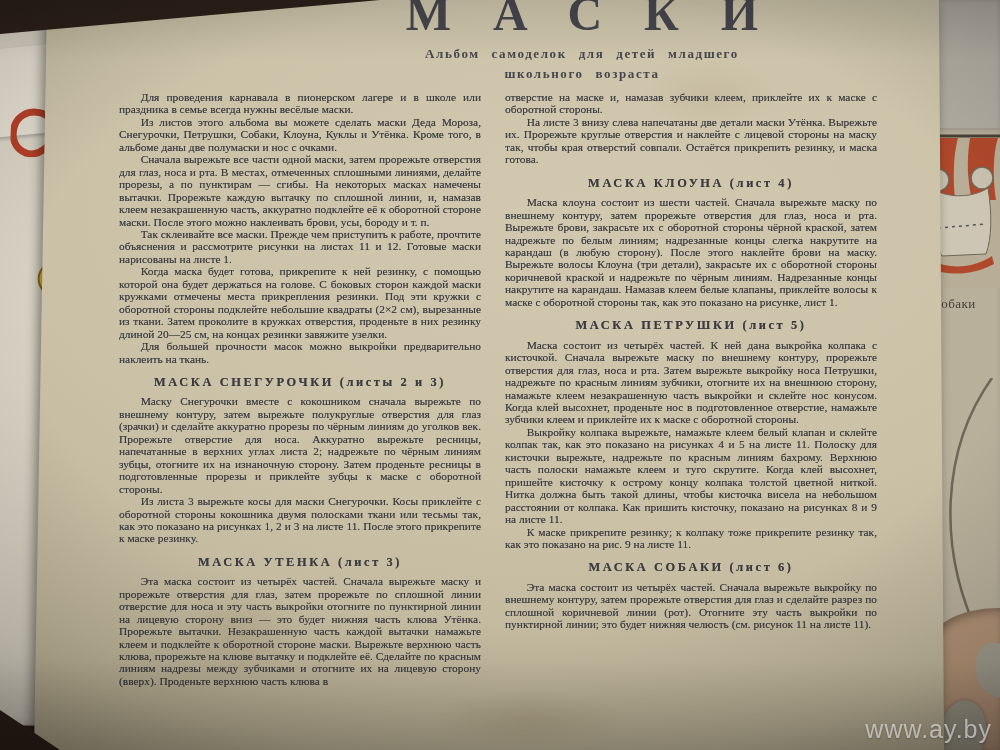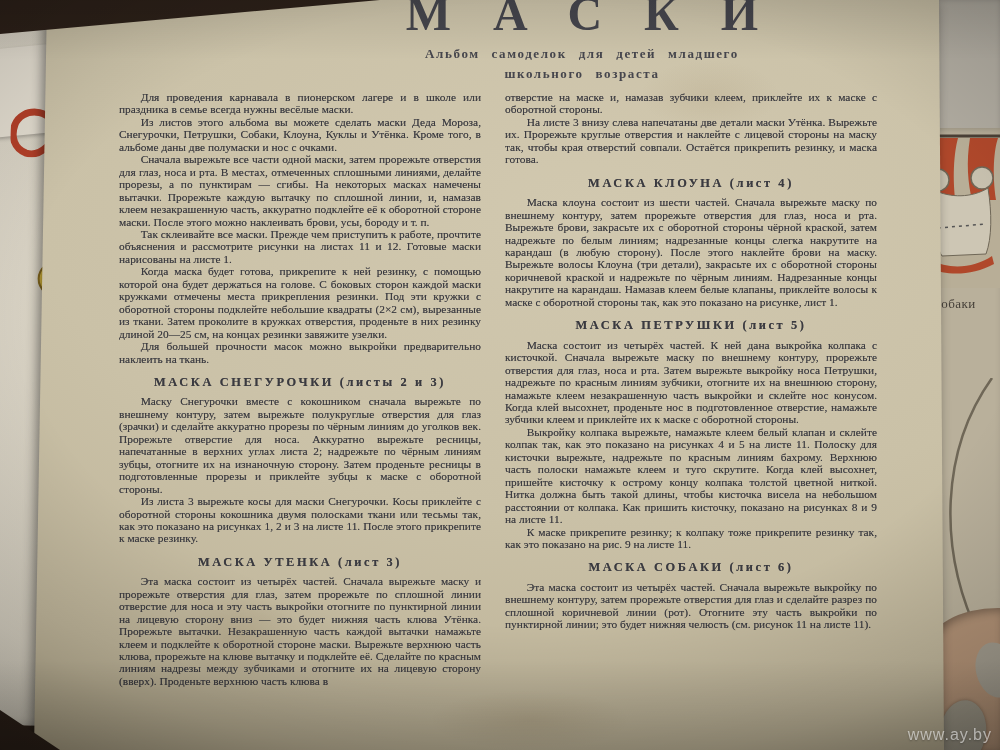--- a/index.html
+++ b/index.html
@@ -41,21 +41,21 @@
   .col-left{left:119px;width:362px;}
   .col-right{left:505px;width:372px;}
   .para{margin:0;text-indent:1.9em;}
   .para.cont{text-indent:0;}
   .shead{margin:11px 0 7px 0;font-size:12.4px;font-weight:bold;text-align:center;letter-spacing:2.6px;color:#3a3a40;text-indent:0;}
 
   
   .vignette{position:absolute;inset:0;pointer-events:none;
      background:radial-gradient(ellipse 90% 75% at 52% 42%,rgba(0,0,0,0) 55%,rgba(0,0,0,.14) 80%,rgba(0,0,0,.34) 100%),
                 linear-gradient(to bottom,rgba(0,0,0,.10),rgba(0,0,0,0) 8%,rgba(0,0,0,0) 88%,rgba(0,0,0,.16));}
-  .watermark{position:absolute;right:8px;bottom:6px;font-family:"Liberation Sans",sans-serif;font-size:16px;
+  .watermark{position:absolute;right:8px;bottom:6px;font-family:"Liberation Sans",sans-serif;font-size:25px;
              color:rgba(255,255,255,.55);letter-spacing:1px;text-shadow:0 1px 2px rgba(0,0,0,.25);}
 </style>
 </head>
 <body>
 
 <div class="photo">
 
   <div class="corner-tr"></div>
 
   <div class="sheet-right">

